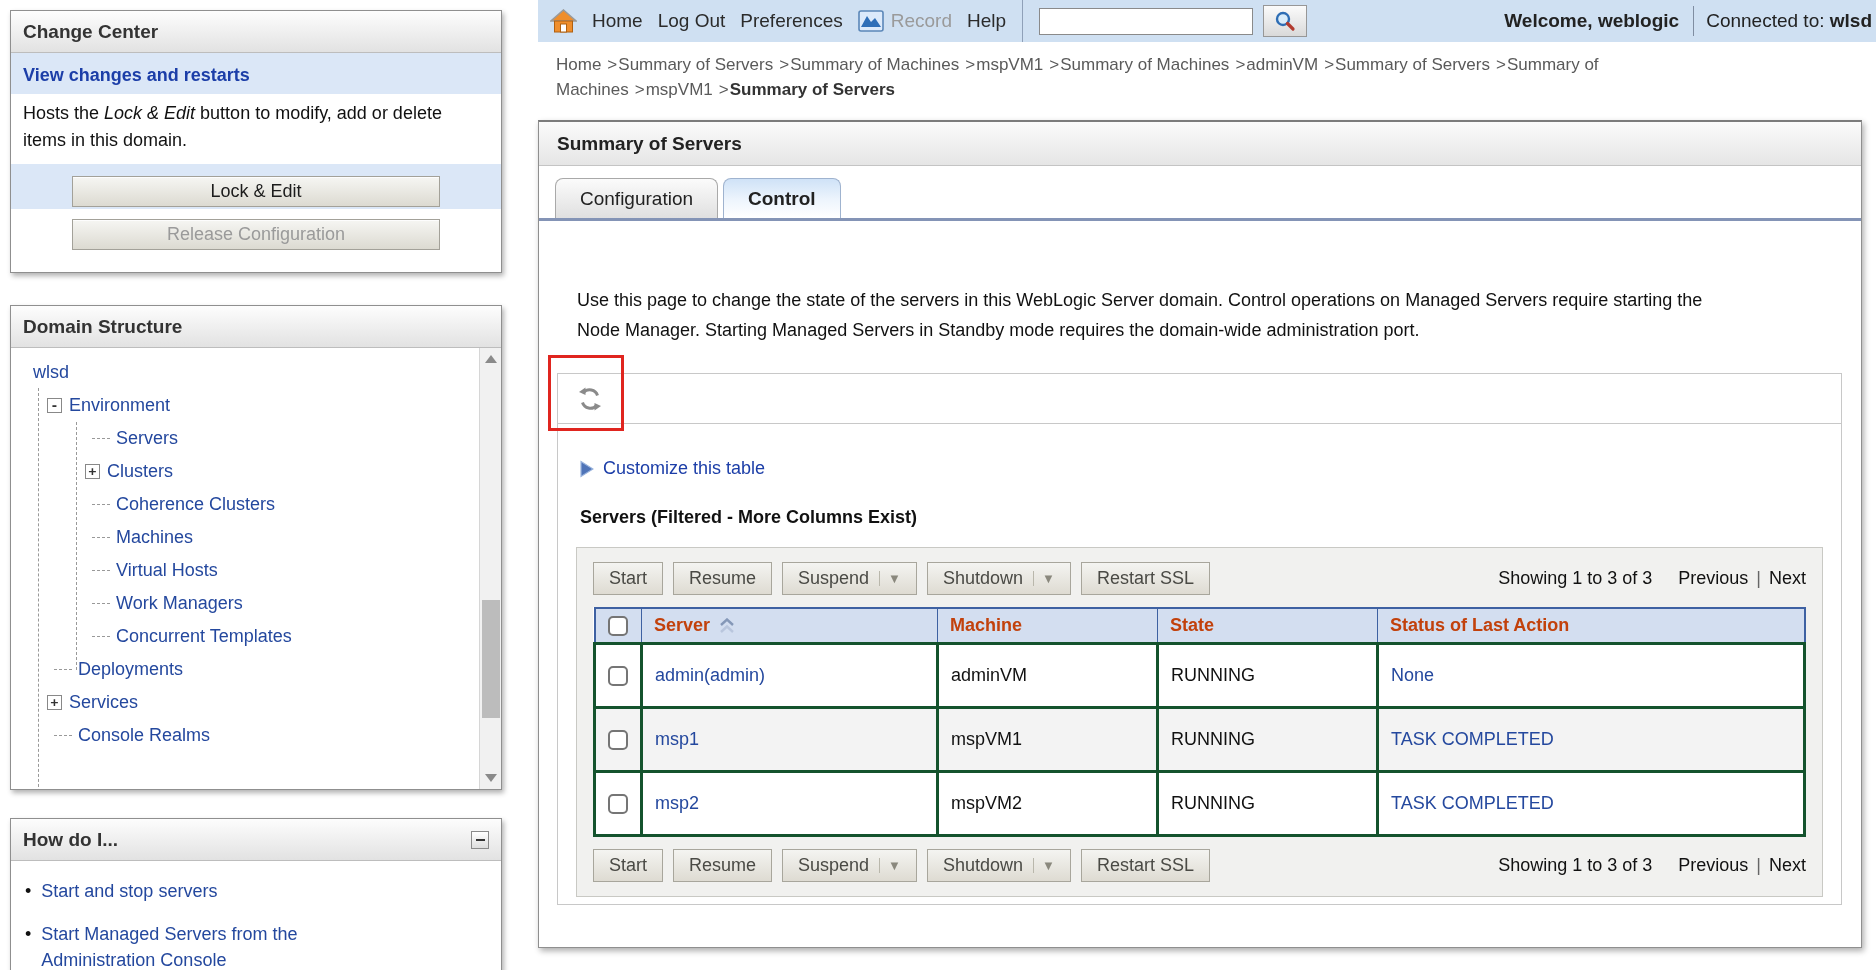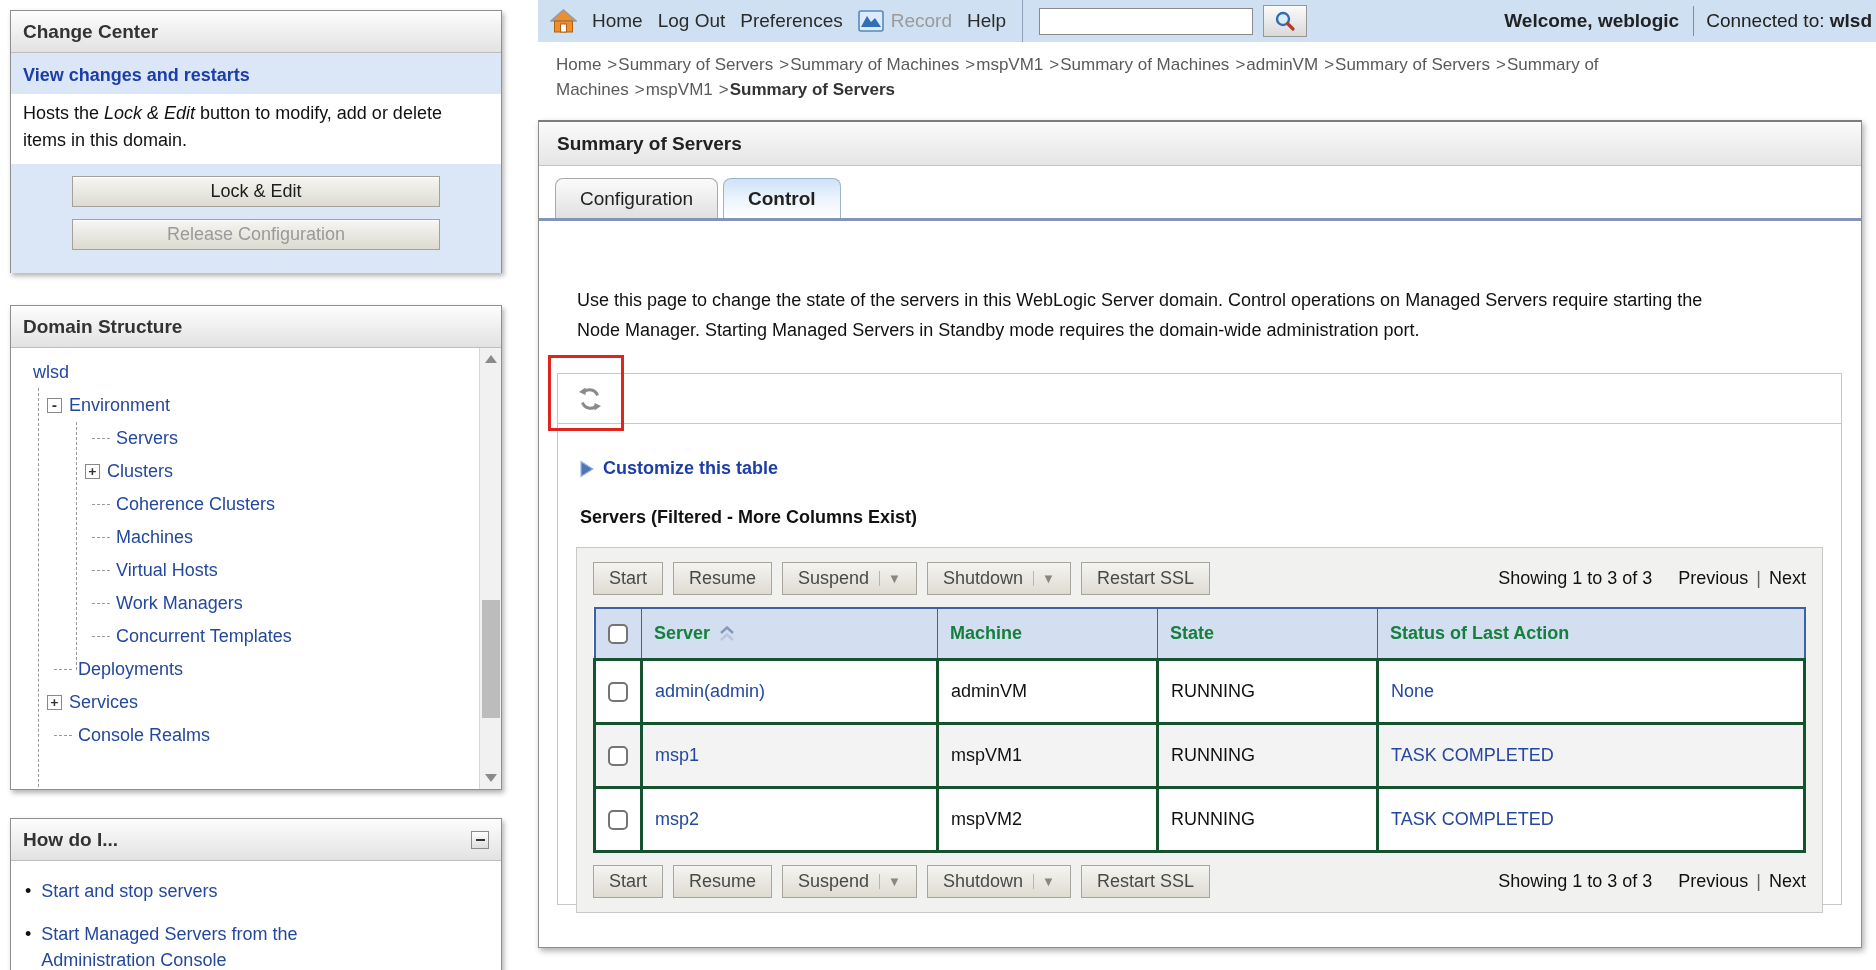--- a/index.html
+++ b/index.html
@@ -15,21 +15,21 @@
     box-shadow:2px 3px 5px rgba(0,0,0,.3);
   }
   .panel-header {
     height:42px; background:linear-gradient(#fdfdfd,#e2e2e2);
     border-bottom:1px solid #bdbdbd; display:flex; align-items:center;
     justify-content:space-between; padding:0 12px;
     font-size:19px; font-weight:bold; color:#333;
   }
   
   .cc { height:263px; }
-  .cc-body { background:#dbe7f7; height:220px; padding-top:2px; }
+  .cc-body { background:#dbe7f7; height:156px; padding-top:2px; }
   .cc-link-strip { padding:10px 12px 8px 12px; }
   .cc-link { color:#1c3ea8; font-weight:bold; font-size:18px; text-decoration:none; cursor:pointer; }
   .cc-text { background:#fff; padding:6px 12px 10px 12px; font-size:18px; line-height:27px; color:#111; }
   .btn3d {
     display:block; width:368px; height:31px; margin:12px auto 0 auto;
     background:linear-gradient(#f6f6f3,#dcdad1); border:1px solid #a3a199;
     font-family:"Liberation Sans",sans-serif; font-size:18px; color:#1c1c1c;
     box-shadow:0 1px 0 rgba(255,255,255,.8) inset;
   }
   .btn3d.disabled { color:#9a9a9a; }
@@ -124,38 +124,38 @@
     border-color:#9fb3cf; font-weight:bold;
   }
   .desc { margin:64px 40px 0 38px; max-width:1130px; font-size:18px; line-height:30px; color:#111; }
   .content-box { position:relative; margin:28px 19px 0 18px; border:1px solid #c8c8c8; height:532px; }
   .refresh-bar { height:50px; border-bottom:1px solid #c8c8c8; display:flex; align-items:center; padding-left:18px; }
   .red-box {
     position:absolute; left:-10px; top:-19px; width:76px; height:76px;
     border:3px solid #e0251f; z-index:6; pointer-events:none;
   }
   .customize { margin:34px 0 0 22px; display:flex; align-items:center; }
-  .customize a { color:#1c3ea8; font-size:18px; font-weight:bold; text-decoration:none; margin-left:9px; cursor:pointer; }
+  .customize a { color:#1c3ea8; font-size:18px; font-weight:normal; text-decoration:none; margin-left:9px; cursor:pointer; }
   .table-title { margin:28px 0 19px 22px; font-size:18px; font-weight:bold; color:#111; }
   .table-wrap { margin:0 18px 0 18px; background:#f1f1ef; border:1px solid #c9c9c4; padding:14px 16px; }
   .btn-row { display:flex; align-items:center; }
   .wl-btn {
     height:33px; padding:0 15px; margin-right:10px;
     background:linear-gradient(#f4f4f1,#dedbd2); border:1px solid #a8a69c;
     font-family:"Liberation Sans",sans-serif; font-size:18px; color:#4a4a45;
     display:flex; align-items:center; cursor:default;
   }
   .wl-btn .caret { margin-left:10px; padding-left:8px; border-left:1px solid #b9b7ab; color:#8a887d; font-size:13px; }
   .paging { margin-left:auto; font-size:18px; color:#111; display:flex; align-items:center; }
   .paging .pp { margin-left:26px; }
   .paging .psep { margin:0 8px; color:#666; }
   table.servers { width:100%; border-collapse:collapse; background:#fff; margin:12px 0; border:2px solid #3e61a2; }
   table.servers th {
-    background:#d3def0; color:#15803d; font-size:18px; font-weight:bold; text-align:left;
-    padding:14px 12px; border:1px solid #3e61a2;
+    background:#d3def0; color:#c2410c; font-size:18px; font-weight:bold; text-align:left;
+    padding:6px 12px; border:1px solid #3e61a2;
   }
   table.servers td { font-size:18px; color:#111; padding:20px 12px; border:3px solid #14532d; }
   table.servers tr.alt td { background:#f3f3f3; }
   table.servers a { color:#24489e; text-decoration:none; cursor:pointer; }
   .cb {
     width:20px; height:20px; border:2px solid #757575; border-radius:5px; background:#fff; cursor:pointer;
   }
   .th-server { display:flex; align-items:center; }
   .th-server svg { margin-left:8px; }
   col.c-cb { width:42px; } col.c-server { width:296px; } col.c-machine { width:220px; } col.c-state { width:220px; }

